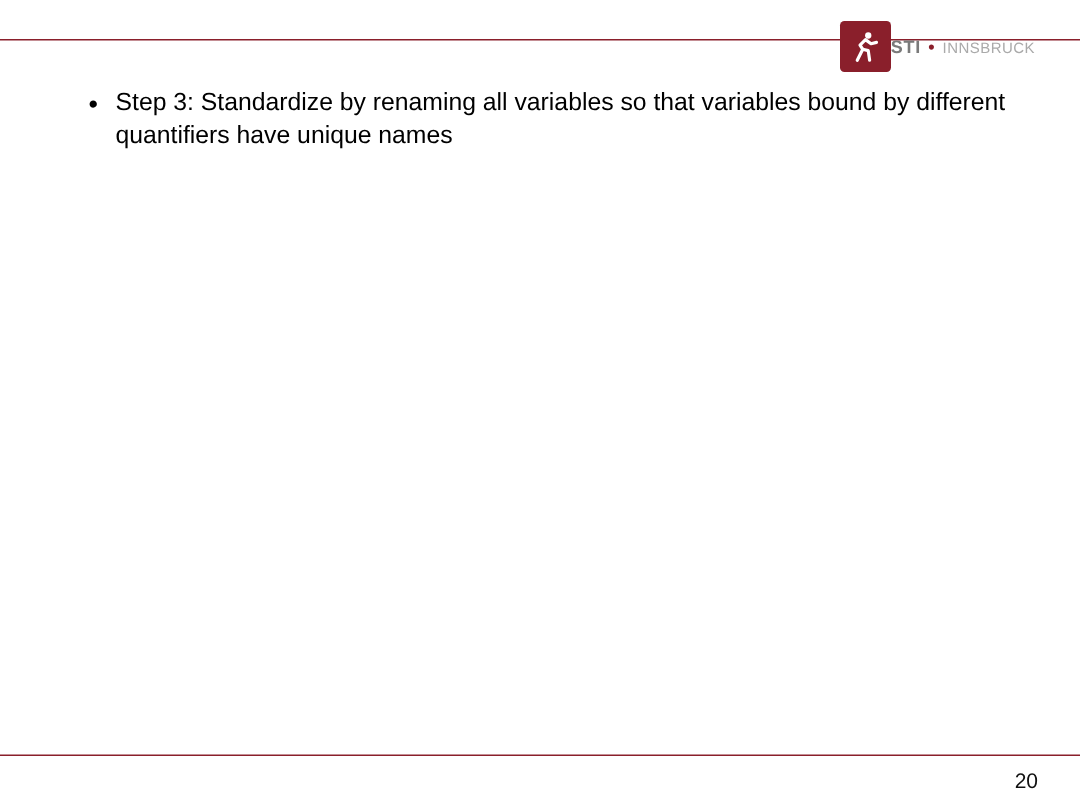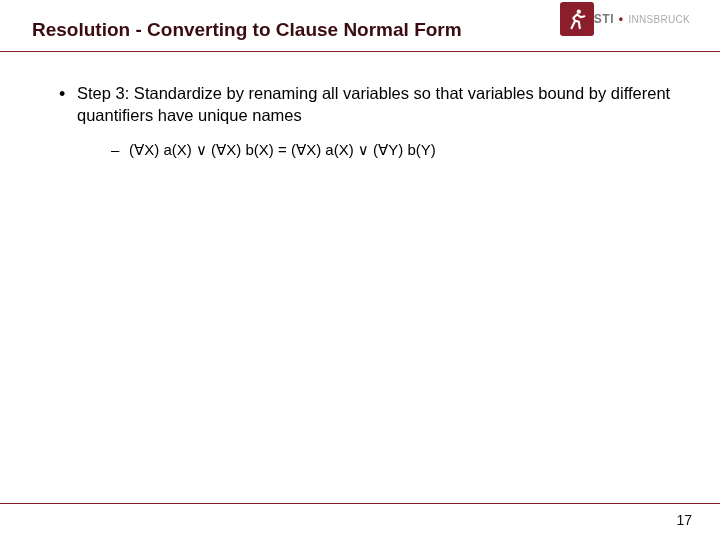--- a/index.html
+++ b/index.html
@@ -21,21 +21,21 @@
   .slide-title {
     font-size: 19px;
     font-weight: bold;
     color: #3a0c12;
     max-width: 440px;
     line-height: 1.3;
   }
   .logo-block {
     position: absolute;
     right: 30px;
-    top: 2px;
+    top: 14px;
     display: flex;
     align-items: center;
   }
   .logo-square {
     width: 34px;
     height: 34px;
     background: #8a1f2b;
     display: flex;
     align-items: center;
     justify-content: center;
@@ -116,41 +116,35 @@
     right: 28px;
     bottom: 12px;
     font-size: 14px;
     color: #111;
   }
 </style>
 </head>
 <body>
 
 <div class="slide-header">
-  <div class="slide-title">Resolution - Converting to Clause Normal Form</div>
   <div class="logo-block">
     <div class="logo-square">
       <svg width="22" height="22" viewBox="0 0 24 24">
         <circle cx="14" cy="4" r="2.3" fill="#fff"></circle>
         <path d="M6 22 L10 14 L8 11 L12 7 L16 10 L20 9 M10 14 L14 15 L15 22" stroke="#fff" stroke-width="2.3" fill="none" stroke-linecap="round" stroke-linejoin="round"></path>
       </svg>
     </div>
     <span class="logo-text">
       <span>STI</span><span class="dot">&nbsp;•&nbsp;</span><span class="sub">INNSBRUCK</span>
     </span>
   </div>
 </div>
 
 <div class="content">
   <ul class="top">
     <li>
       <span>Step 3: Standardize by renaming all variables so that variables bound by different quantifiers have unique names</span>
-      <ul class="sub">
-        <li>
-          <span class="formula">(∀X) a(X) ∨ (∀X) b(X) = (∀X) a(X) ∨ (∀Y) b(Y)</span>
-        </li>
-      </ul>
     </li>
   </ul>
 </div>
 
 <div class="footer-line"></div>
-<div class="page-num">17</div>
+<div class="page-num">20</div>
 
 </body></html>

